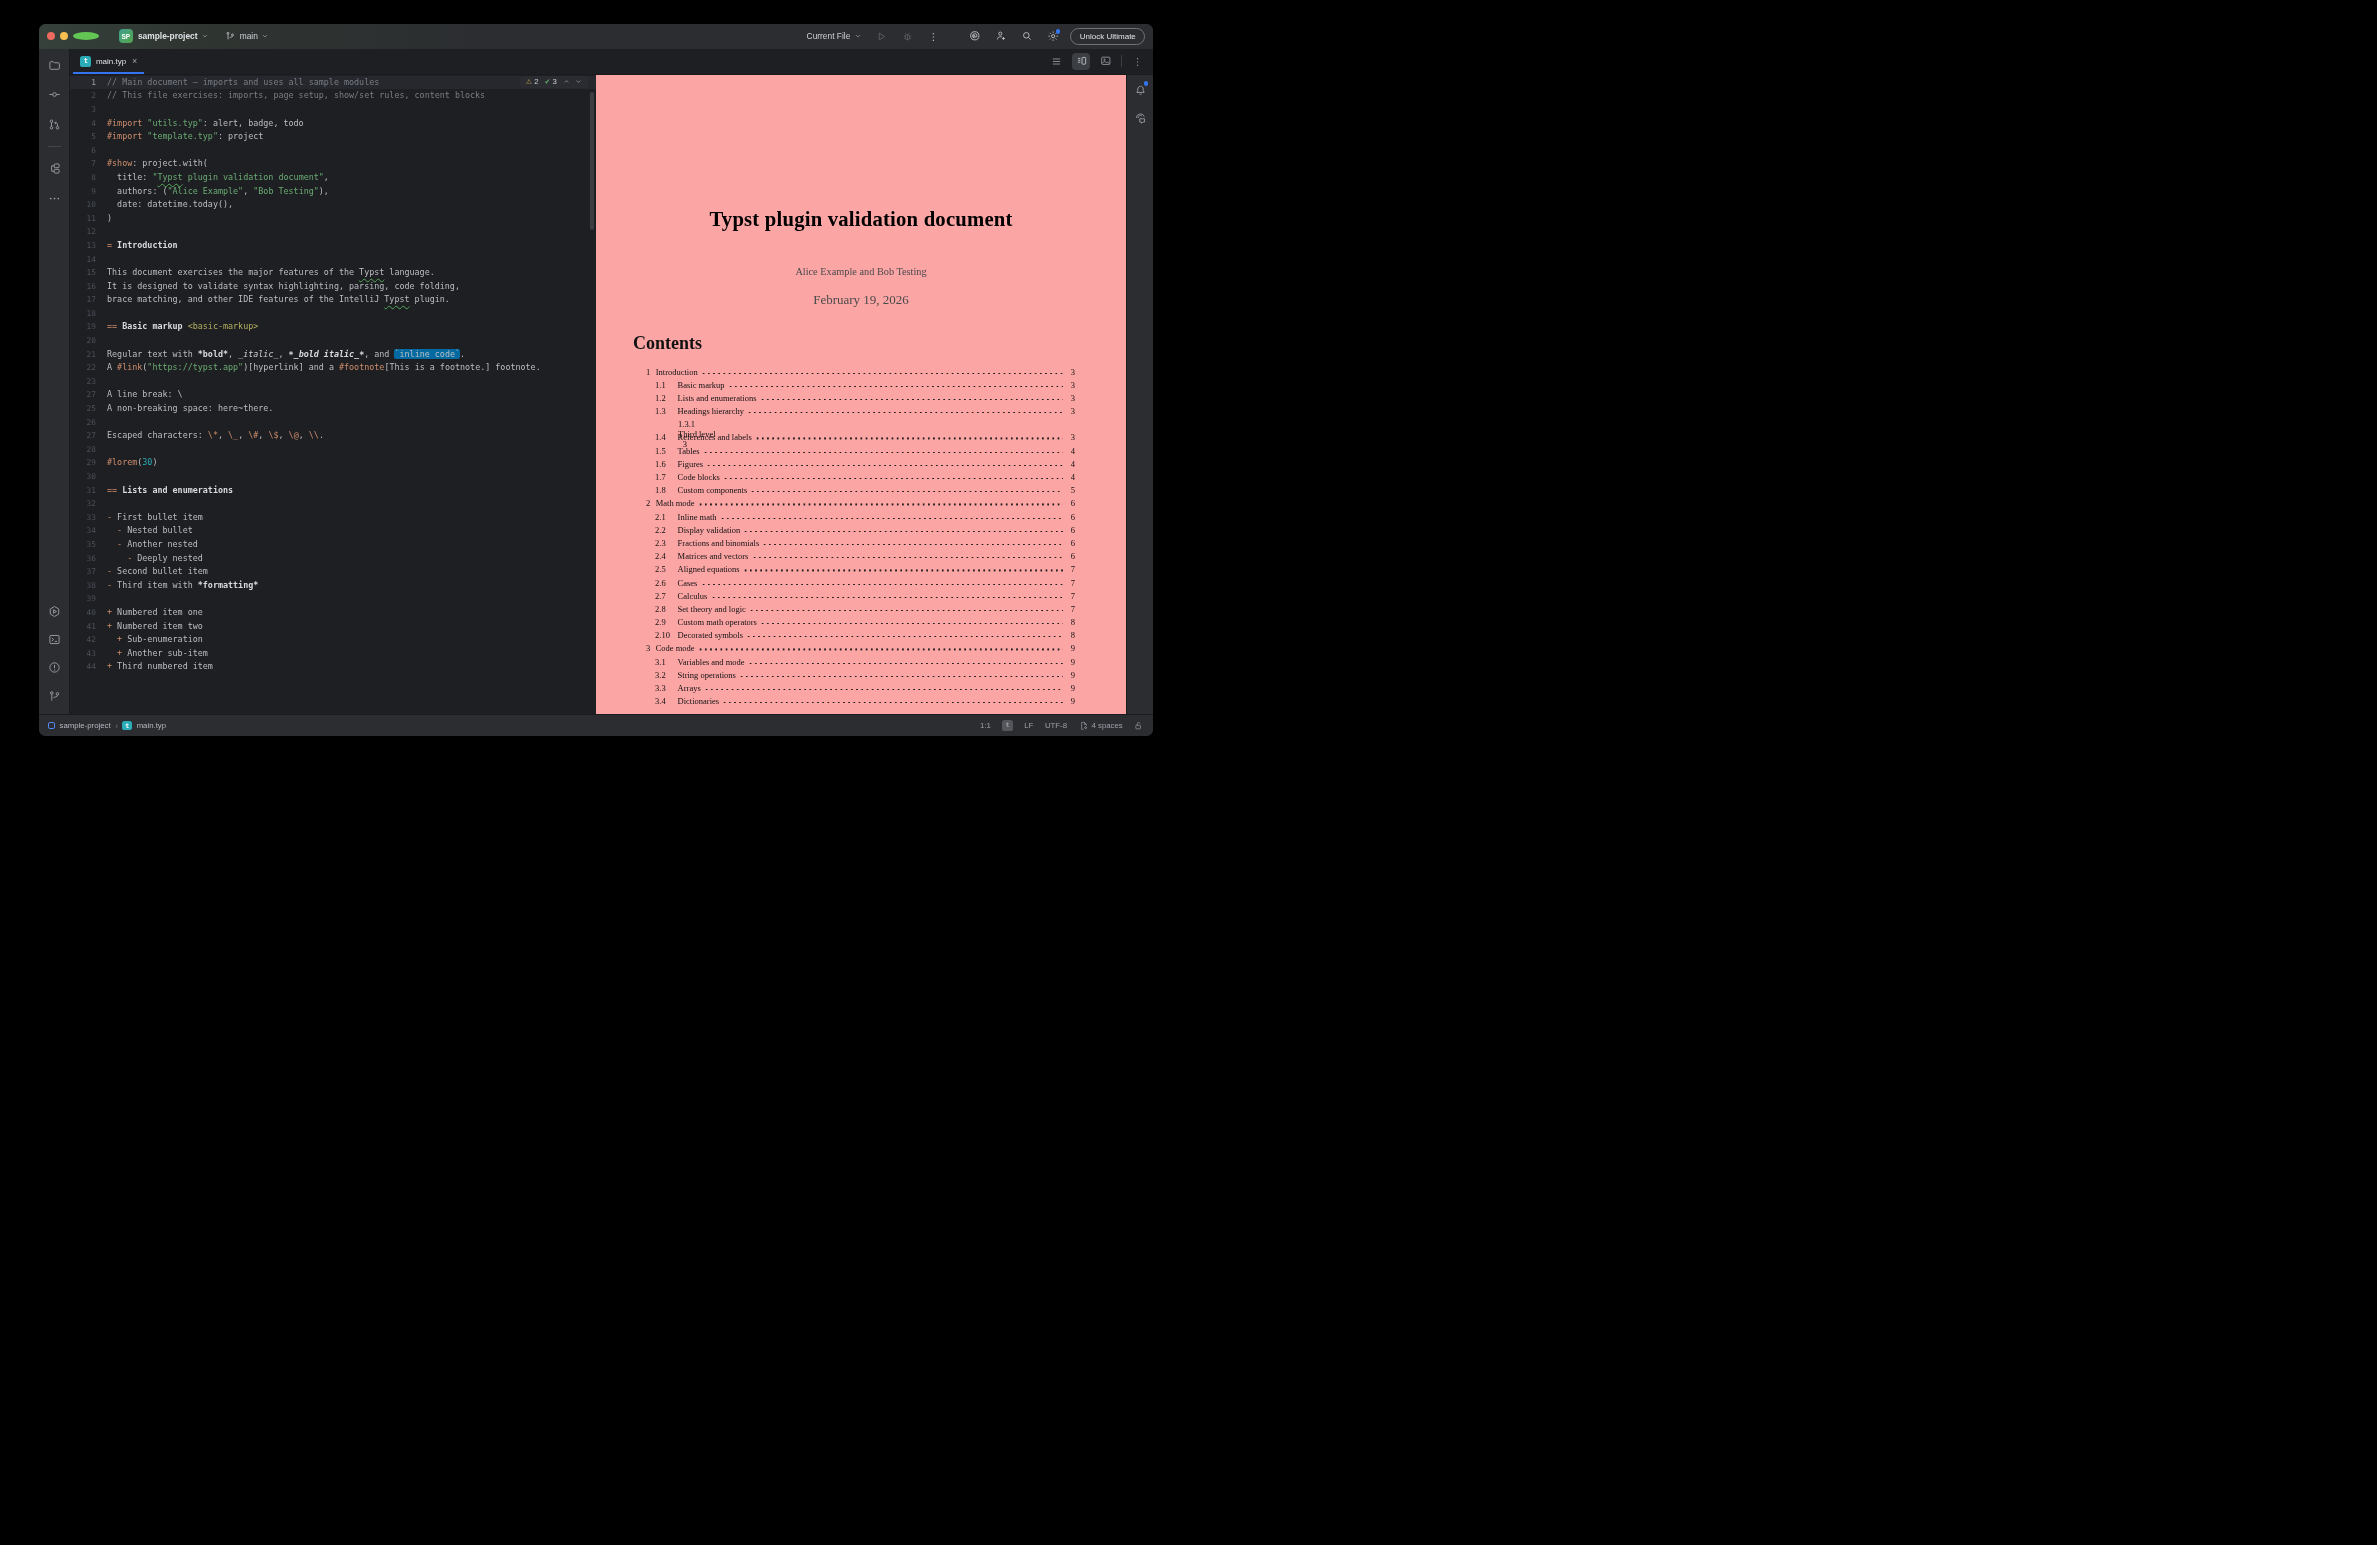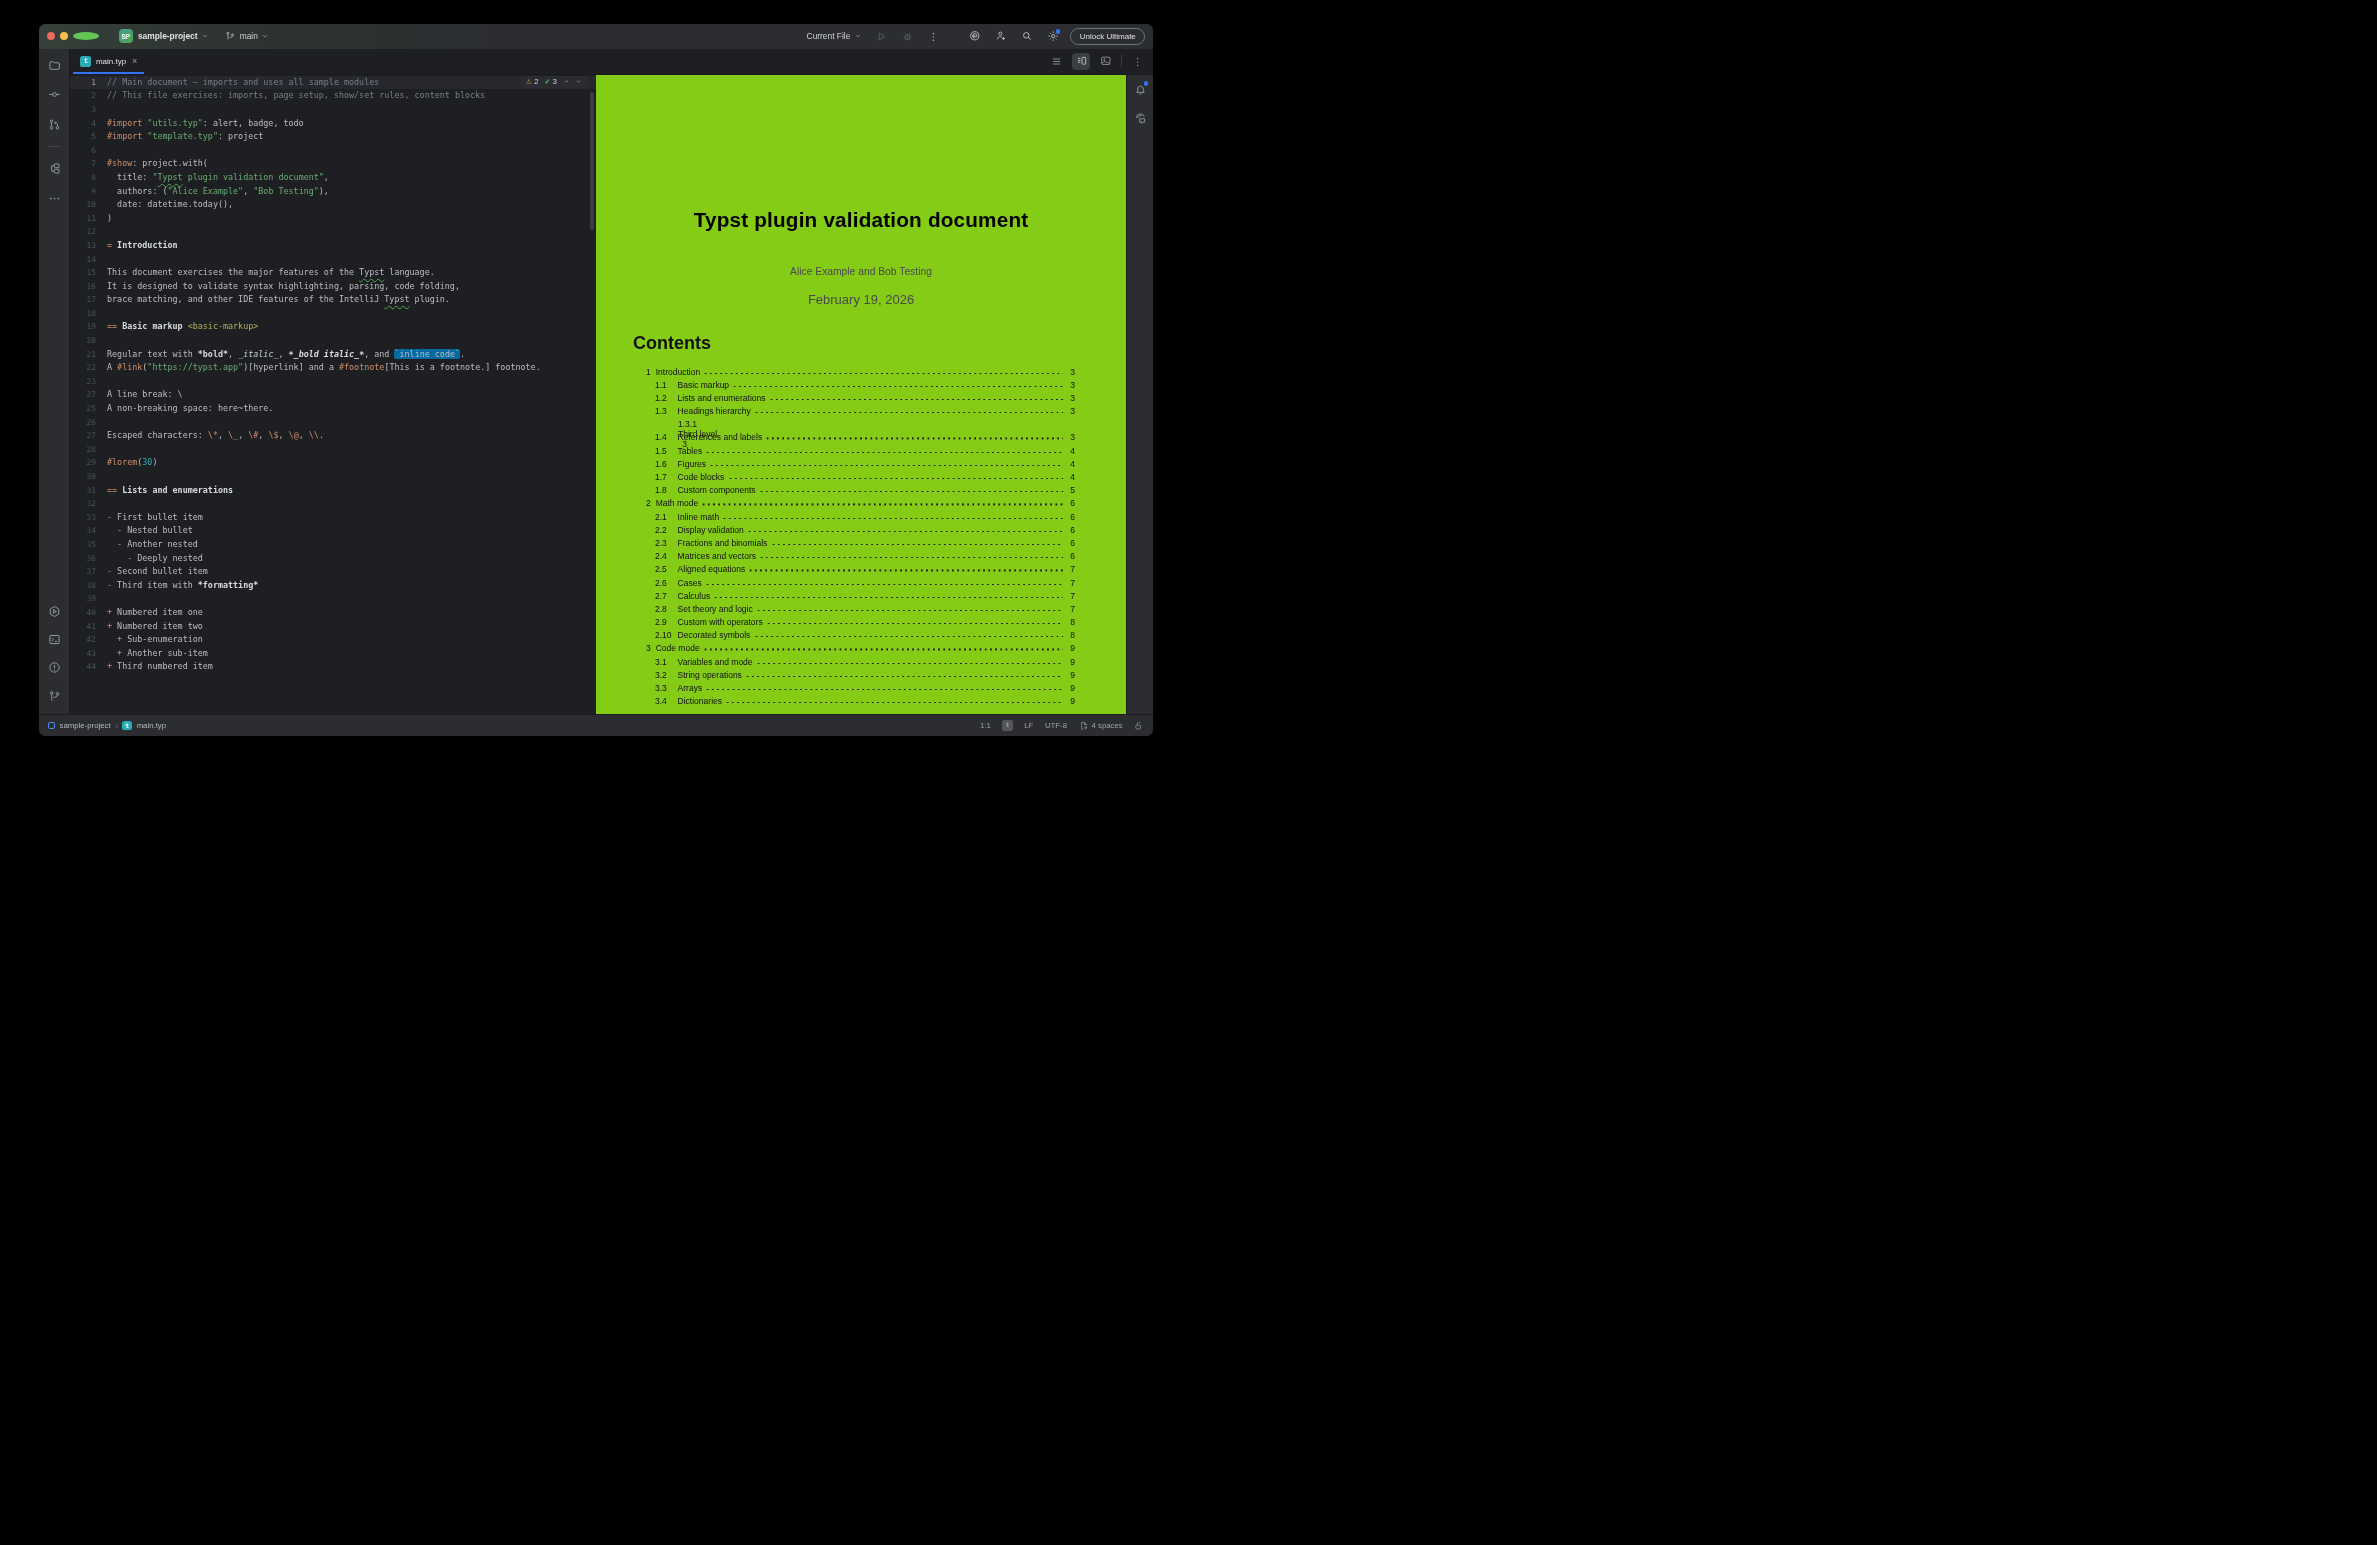--- a/index.html
+++ b/index.html
@@ -89,22 +89,22 @@
                  align-items:center; gap:5.8px; background:#2A2C31; border-radius:3.9px;
                  padding:0 5.8px; font-size:7.8px; color:#CED0D6;
                  font-family:"Liberation Sans",sans-serif; }
   .insp-warn { color:#C9A253; font-size:7px; }
   .insp-ok { color:#5FAD65; font-size:7px; }
   .insp-chev { color:#9DA0A8; display:flex; }
   .ed-scrollbar { position:absolute; right:1.9px; top:17px; width:4.5px; height:138px;
                   background:#55575C; opacity:.55; border-radius:2.6px; }
 
   
-  .preview { flex:1; background:#84cc16; position:relative; overflow:hidden;
-             font-family:Liberation Sans, sans-serif; color:#111; }
+  .preview { flex:1; background:#fca5a5; position:relative; overflow:hidden;
+             font-family:Liberation Serif, serif; color:#111; }
   .pv-title { position:absolute; top:133px; left:0; right:0; text-align:center;
               font-size:20.7px; font-weight:bold; color:#000; letter-spacing:0.2px; }
   .pv-authors { position:absolute; top:191px; left:0; right:0; text-align:center;
                 font-size:10.3px; color:#4A4A4A; }
   .pv-date { position:absolute; top:217px; left:0; right:0; text-align:center;
              font-size:13px; color:#4A4A4A; }
   .pv-contents { position:absolute; top:258px; left:37px; font-size:18px; font-weight:bold; }
   .toc { position:absolute; top:292px; left:50px; width:429px; font-size:8.5px; }
   .trow { display:flex; align-items:baseline; height:13.2px; }
   .trow .n { flex:none; }
@@ -516,21 +516,21 @@
                 <span class="p">7</span>
               </div>
               <div class="trow l2">
                 <span class="n">2.8</span>
                 <span class="t">Set theory and logic</span>
                 <span class="leader"></span>
                 <span class="p">7</span>
               </div>
               <div class="trow l2">
                 <span class="n">2.9</span>
-                <span class="t">Custom with operators</span>
+                <span class="t">Custom math operators</span>
                 <span class="leader"></span>
                 <span class="p">8</span>
               </div>
               <div class="trow l2">
                 <span class="n">2.10</span>
                 <span class="t">Decorated symbols</span>
                 <span class="leader"></span>
                 <span class="p">8</span>
               </div>
               <div class="trow l1">

